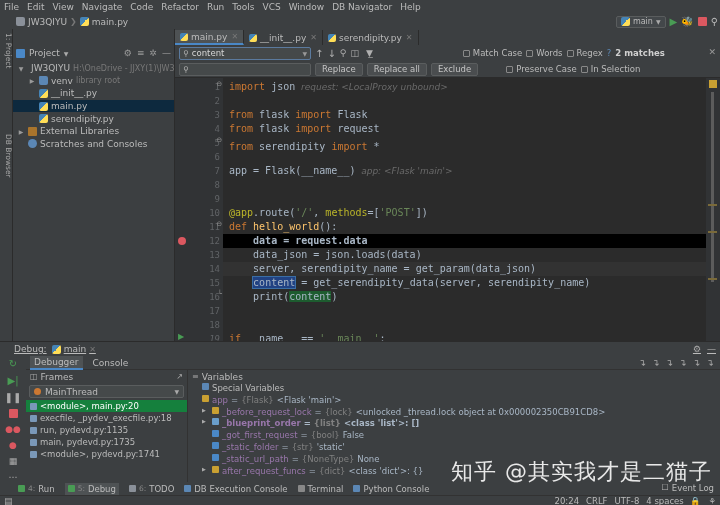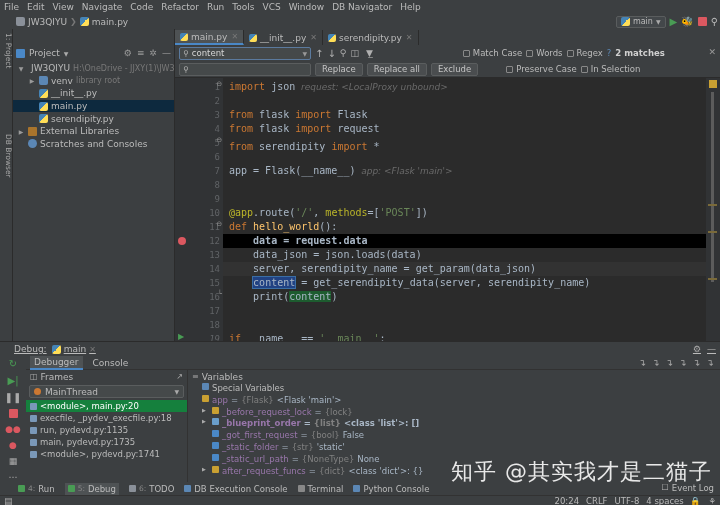--- a/index.html
+++ b/index.html
@@ -488,20 +488,21 @@
                   <span class="vval"> = </span>
                   <span class="vtype">{Flask} </span>
                   <span class="vval">&lt;Flask 'main'&gt;</span>
                 </div>
                 <div class="vrow" style="padding-left: 14px;">
                   <span style="width: 7px; font-size: 5px; color: rgb(170, 170, 170); flex: 0 0 7px;">▶</span>
                   <span class="sq" style="width: 7px; height: 7px; border-radius: 1px; background: rgb(201, 160, 50);"></span>
                   <span class="vname">_before_request_lock</span>
                   <span class="vval"> = </span>
                   <span class="vtype">{lock} </span>
+                  <span class="vval">&lt;unlocked _thread.lock object at 0x000002350CB91CD8&gt;</span>
                 </div>
                 <div class="vrow" style="padding-left: 14px; font-weight: bold;">
                   <span style="width: 7px; font-size: 5px; color: rgb(170, 170, 170); flex: 0 0 7px;">▶</span>
                   <span class="sq" style="width: 7px; height: 7px; border-radius: 1px; background: rgb(106, 158, 203);"></span>
                   <span class="vname">_blueprint_order</span>
                   <span class="vval"> = </span>
                   <span class="vtype">{list} </span>
                   <span class="vval">&lt;class 'list'&gt;: []</span>
                 </div>
                 <div class="vrow" style="padding-left: 14px;">

